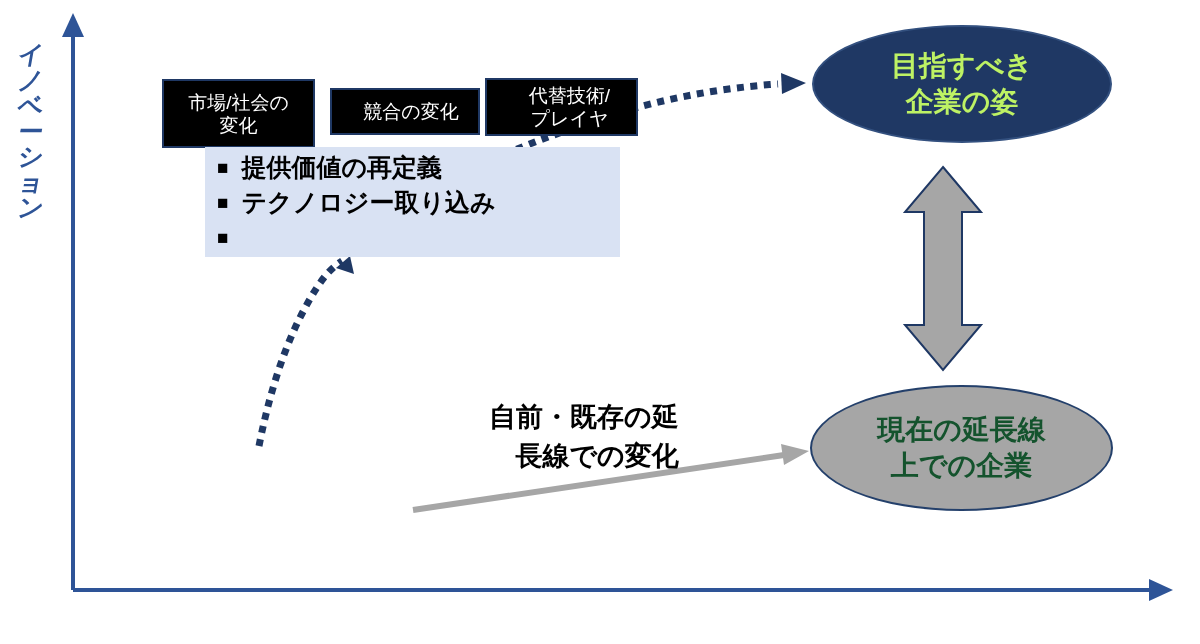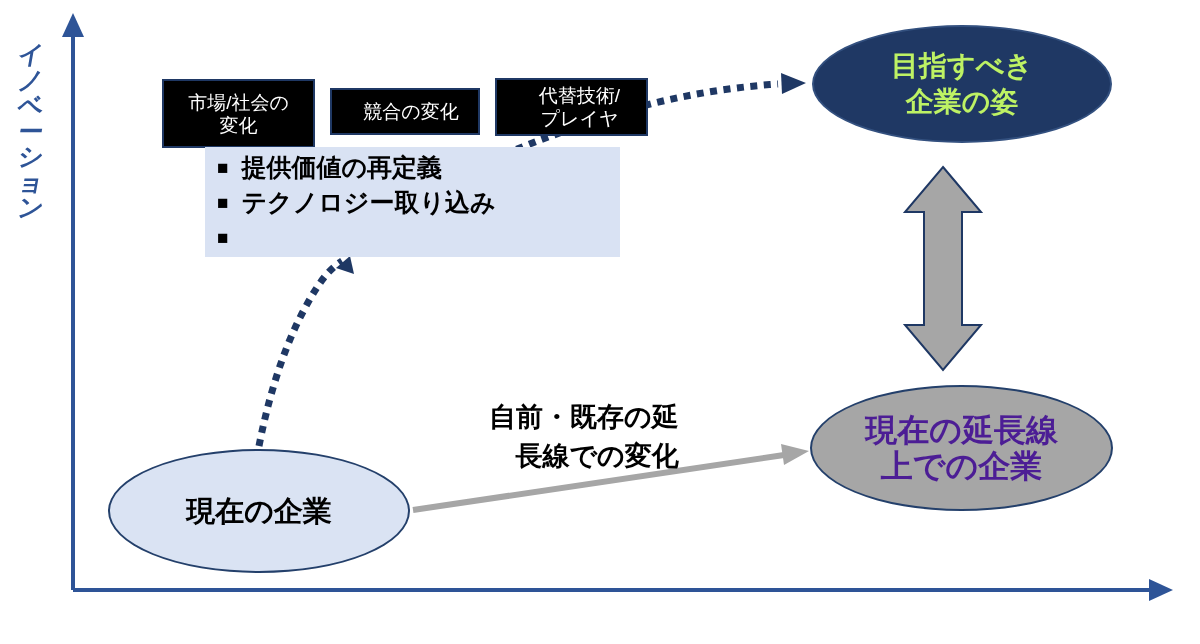--- a/index.html
+++ b/index.html
@@ -19,21 +19,21 @@
 
   
   .driver-box{
     position:absolute;z-index:2;background:#000000;border:2px solid #1f3864;
     color:#ffffff;font-size:19px;line-height:23px;text-align:center;
     display:flex;flex-direction:column;justify-content:center;align-items:center;
     box-sizing:border-box;
   }
   #box-market{left:162px;top:79px;width:153px;height:69px;}
   #box-competitors{left:330px;top:88px;width:150px;height:47px;padding-left:12px;}
-  #box-alt-tech{left:495px;top:78px;width:153px;height:58px;padding-left:16px;}
+  #box-alt-tech{left:485px;top:78px;width:153px;height:58px;padding-left:16px;}
 
   
   .initiatives-panel{
     position:absolute;left:205px;top:147px;width:415px;height:110px;z-index:2;
     background:#d9e2f3;box-sizing:border-box;padding:3px 0 0 10px;
   }
   .initiative-item{
     display:flex;align-items:center;height:35px;
     color:#000000;font-size:25px;font-weight:bold;white-space:nowrap;
   }
@@ -45,22 +45,22 @@
     display:flex;flex-direction:column;justify-content:center;align-items:center;
     text-align:center;font-weight:bold;
   }
   #ellipse-target{
     left:812px;top:25px;width:300px;height:118px;
     background:#1f3864;border:2px solid #33507f;color:#bef264;
     font-size:28px;line-height:36px;
   }
   #ellipse-extension{
     left:810px;top:385px;width:303px;height:126px;
-    background:#a6a6a6;border:2px solid #24406b;color:#4c1d95;
-    font-size:32px;line-height:36px;text-align:center;
+    background:#a6a6a6;border:2px solid #24406b;color:#14532d;
+    font-size:28px;line-height:36px;text-align:center;
   }
   #ellipse-current{
     left:108px;top:449px;width:302px;height:124px;
     background:#dae3f3;border:2px solid #24406b;color:#000000;
     font-size:29px;line-height:34px;
   }
 
   
   .annotation{
     position:absolute;z-index:2;color:#000000;font-weight:bold;white-space:nowrap;
@@ -129,22 +129,19 @@
   </div>
 
   <div class="node-ellipse" id="ellipse-target">
     <span>目指すべき</span>
     <span>企業の姿</span>
   </div>
   <div class="node-ellipse" id="ellipse-extension">
     <span>現在の延長線</span>
     <span>上での企業</span>
   </div>
-  <div class="node-ellipse" id="ellipse-current">
-    <span>現在の企業</span>
-  </div>
 
   <div class="annotation" id="extension-label">
     <div>自前・既存の延</div>
     <div>長線での変化</div>
   </div>
 
 </div>
 
 </body></html>

